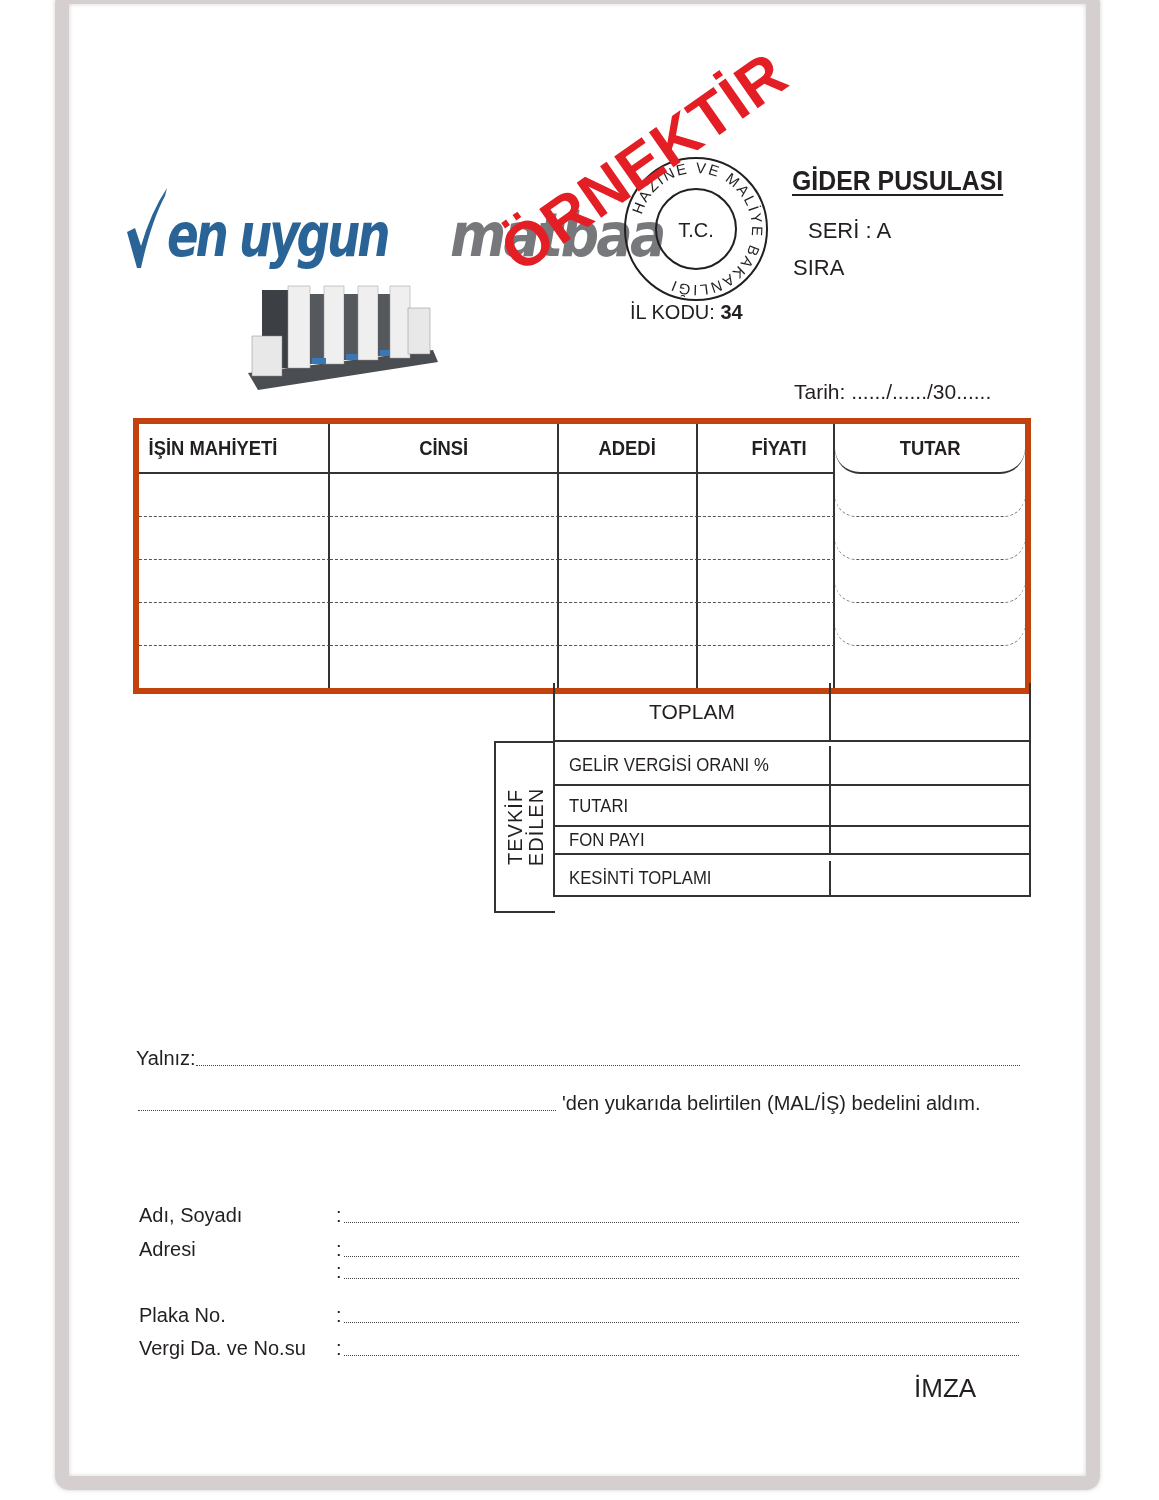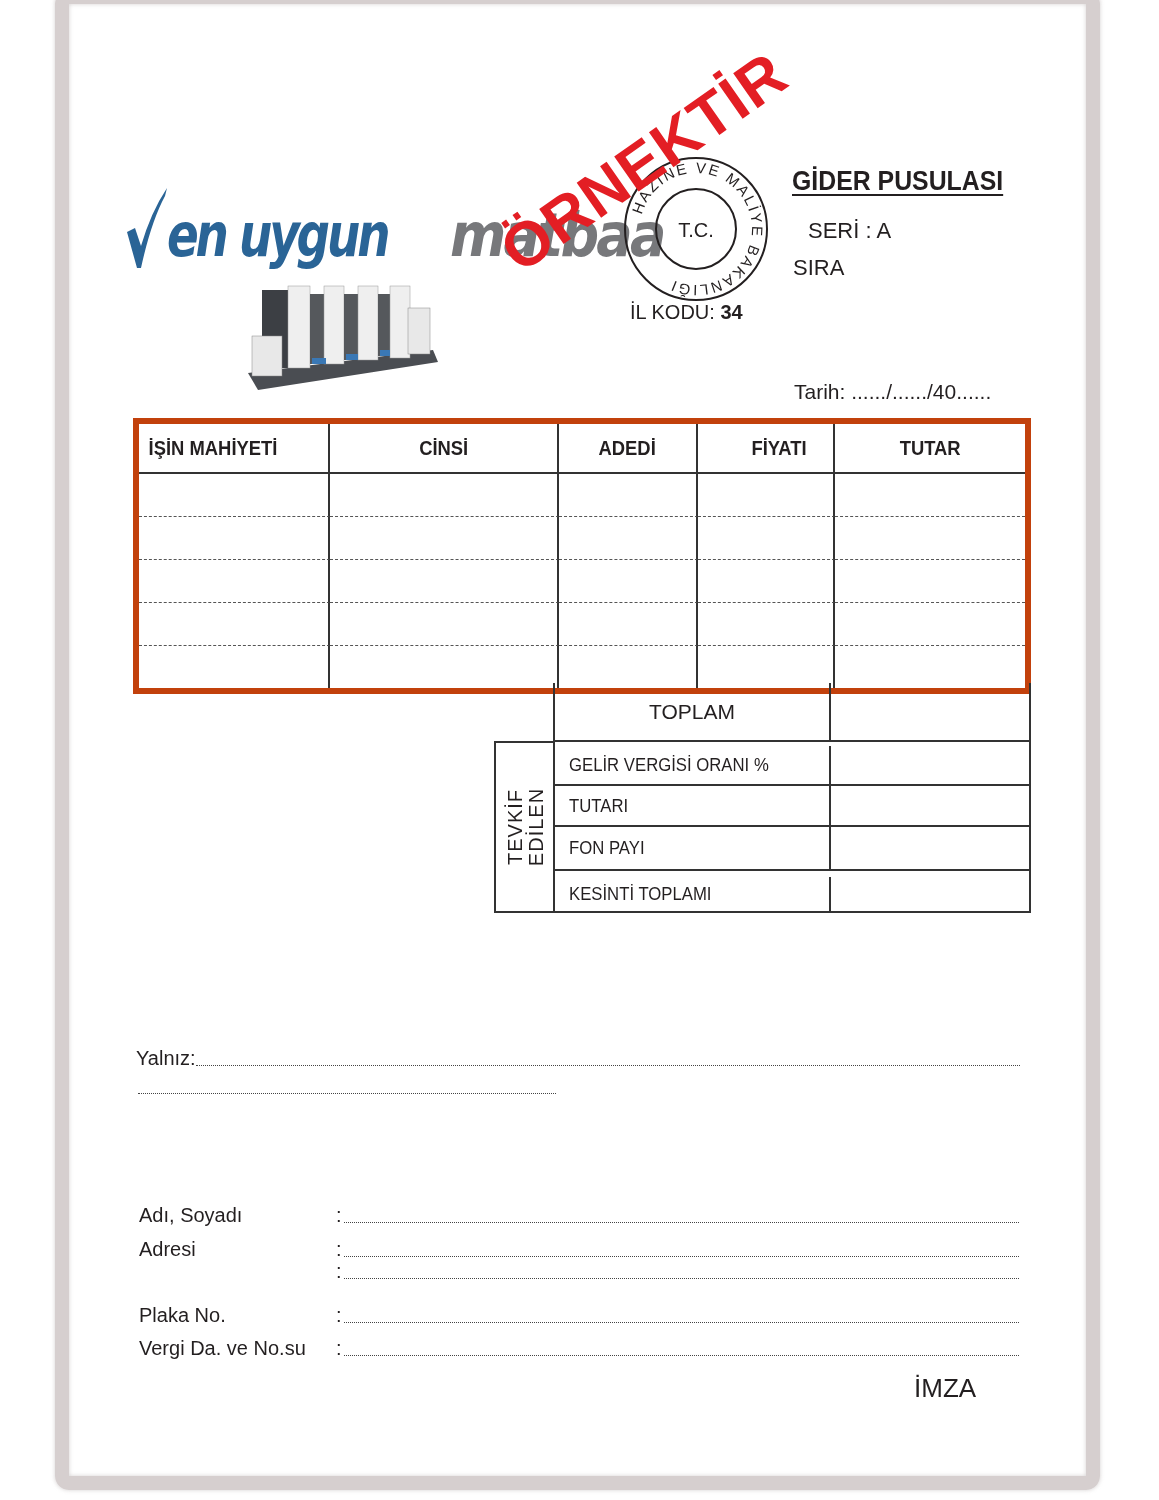--- a/index.html
+++ b/index.html
@@ -36,21 +36,21 @@
   .title { left: 792px; top: 166px; font-size: 27px; font-weight: bold; text-decoration: underline; text-underline-offset: 4px;
     transform: scaleX(0.92); transform-origin: left; white-space: nowrap; }
   .seri { left: 808px; top: 218px; font-size: 22px; }
   .sira { left: 793px; top: 255px; font-size: 22px; }
   .tarih { left: 794px; top: 380px; font-size: 21px; }
 
   
   .main-table { left: 133px; top: 418px; width: 898px; border: 6px solid #c2410c; box-sizing: border-box; }
   .row { display: flex; }
   .cell { border-right: 2px solid #333; box-sizing: border-box; }
-  .cell:last-child { border-right: none; }
+  .cell:last-child { border-right: none; border-radius: 25px; }
   .c1 { width: 191px; } .c2 { width: 229px; } .c3 { width: 139px; } .c4 { width: 137px; padding-left: 28px; } .c5 { flex: 1; }
   .head .cell { height: 50px; display: flex; align-items: center; justify-content: center; font-weight: bold; font-size: 20px;
     border-bottom: 2px solid #333; }
   .head .cell span { display: inline-block; transform: scaleX(0.92); }
   .head .c1 { justify-content: flex-start; padding-left: 4px; }
   .body-row .cell { height: 43px; border-bottom: 1px dashed #555; }
   .body-row:last-child .cell { border-bottom: none; height: 42px; }
 
   
   .totals { left: 553px; top: 683px; width: 478px; }
@@ -119,21 +119,21 @@
   <text x="74" y="82" text-anchor="middle" font-family="Liberation Sans, sans-serif" font-size="20" fill="#231f20">T.C.</text>
 </svg>
 <div class="abs ilkodu"><span>İL KODU:</span> <b>34</b></div>
 
 <div class="abs title">GİDER PUSULASI</div>
 <div class="abs seri">SERİ : A</div>
 <div class="abs sira">SIRA</div>
 
 <div class="abs ornek">ÖRNEKTİR</div>
 
-<div class="abs tarih">Tarih: ....../....../40......</div>
+<div class="abs tarih">Tarih: ....../....../30......</div>
 
 <div class="abs main-table">
   <div class="row head">
     <div class="cell c1">
         <span>İŞİN MAHİYETİ</span>
       </div>
     <div class="cell c2">
         <span>CİNSİ</span>
       </div>
     <div class="cell c3">
@@ -201,40 +201,41 @@
         <span>GELİR VERGİSİ ORANI %</span>
       </div>
     <div class="val"></div>
   </div>
   <div class="trow" style="height:41px;">
     <div class="lbl">
         <span>TUTARI</span>
       </div>
     <div class="val"></div>
   </div>
-  <div class="trow" style="height:44px;justify-content:center;">
+  <div class="trow" style="height:28px;justify-content:center;">
     <div class="lbl">
         <span>FON PAYI</span>
       </div>
     <div class="val"></div>
   </div>
   <div class="trow" style="height:42px; padding-top:6px;">
     <div class="lbl">
         <span>KESİNTİ TOPLAMI</span>
       </div>
     <div class="val"></div>
   </div>
 </div>
 
 <div class="abs line-row yalniz">
   <span>Yalnız:</span>
   <span class="dots"></span>
 </div>
 <div class="abs line-row aldim">
   <span class="dots"></span>
+  <span>'den yukarıda belirtilen (MAL/İŞ) bedelini aldım.</span>
 </div>
 
 <div class="abs line-row info" style="top:1194px;">
   <span class="lab">Adı, Soyadı</span>
   <span class="colon">:</span>
   <span class="dots"></span>
 </div>
 <div class="abs line-row info" style="top:1228px;">
   <span class="lab">Adresi</span>
   <span class="colon">:</span>

